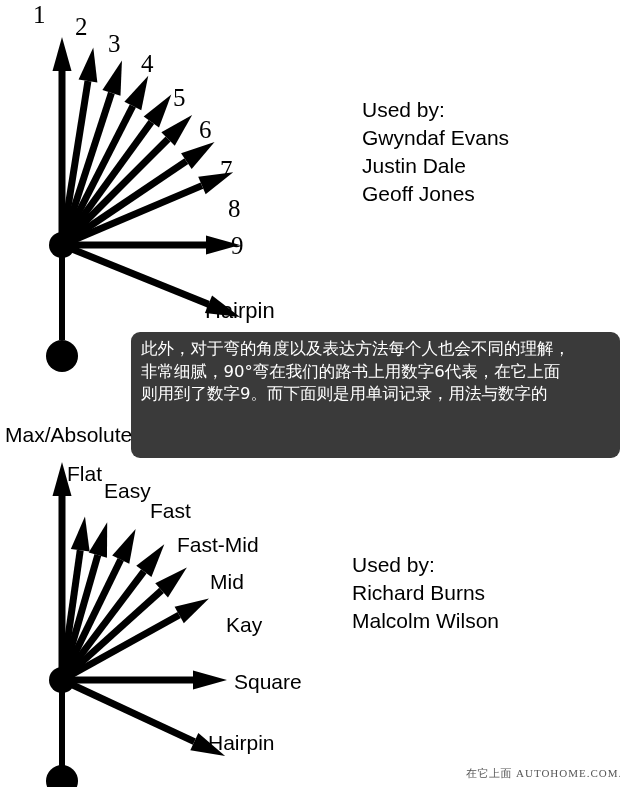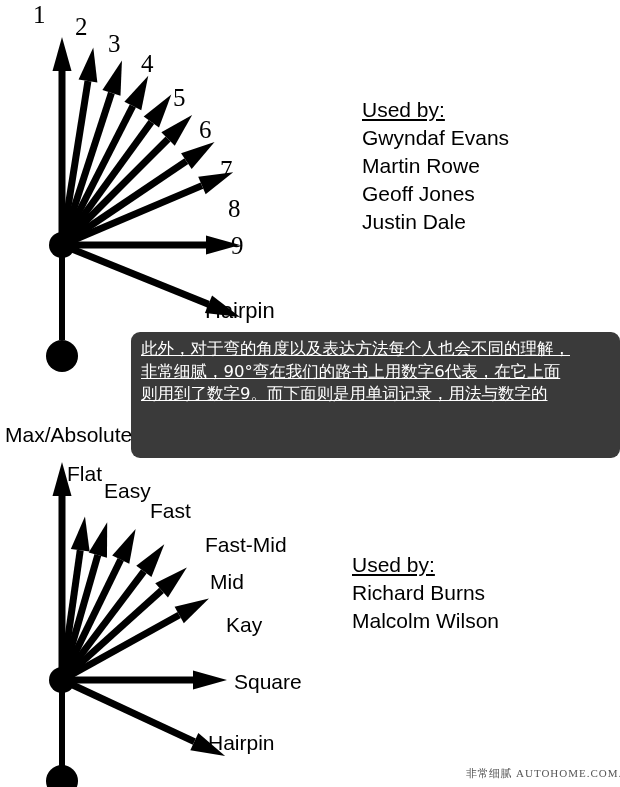--- a/index.html
+++ b/index.html
@@ -45,21 +45,20 @@
   }
   
   .usedby-block {
     position: absolute;
     color: #000000;
     font-family: "Liberation Sans", sans-serif;
     font-size: 21px;
     line-height: 28px;
   }
   .usedby-head {
-    text-decoration: underline;
     display: block;
   }
   .usedby-name {
     display: block;
     white-space: nowrap;
   }
   
   .note-box {
     position: absolute;
     background: #3a3a3a;
@@ -189,47 +188,46 @@
       <div class="label num-label" style="left: 199px; top: 117px;">6</div>
       <div class="label num-label" style="left: 220px; top: 157px;">7</div>
       <div class="label num-label" style="left: 228px; top: 196px;">8</div>
       <div class="label num-label" style="left: 231px; top: 233px;">9</div>
       <div class="label hairpin-label" style="left: 205px; top: 300px;">Hairpin</div>
     </div>
 
   <div class="usedby-block" id="upper-usedby" style="left: 362px; top: 96px;">
     <span class="usedby-head">Used by:</span>
     <span class="usedby-name">Gwyndaf Evans</span>
-    <span class="usedby-name">Martin Rowe</span>
+    <span class="usedby-name">Justin Dale</span>
     <span class="usedby-name">Geoff Jones</span>
-    <span class="usedby-name">Justin Dale</span>
-  </div>
-
-  <div class="note-box" id="note-box" style="left: 131px; top: 332px; width: 489px; height: 126px; background: rgb(58, 58, 58); color: rgb(255, 255, 255); text-decoration: underline;">
+  </div>
+
+  <div class="note-box" id="note-box" style="left: 131px; top: 332px; width: 489px; height: 126px; background: rgb(58, 58, 58); color: rgb(255, 255, 255);">
     <span class="note-line">此外，对于弯的角度以及表达方法每个人也会不同的理解，</span>
     <span class="note-line">非常细腻，90°弯在我们的路书上用数字6代表，在它上面</span>
     <span class="note-line">则用到了数字9。而下面则是用单词记录，用法与数字的</span>
   </div>
 
   <div id="lower-labels">
       <div class="label word-label" style="left: 5px; top: 424px;">Max/Absolute</div>
       <div class="label word-label" style="left: 67px; top: 463px;">Flat</div>
       <div class="label word-label" style="left: 104px; top: 480px;">Easy</div>
       <div class="label word-label" style="left: 150px; top: 500px;">Fast</div>
-      <div class="label word-label" style="left: 177px; top: 534px; margin-left: 28px;">Fast-Mid</div>
+      <div class="label word-label" style="left: 177px; top: 534px;">Fast-Mid</div>
       <div class="label word-label" style="left: 210px; top: 571px;">Mid</div>
       <div class="label word-label" style="left: 226px; top: 614px;">Kay</div>
       <div class="label word-label" style="left: 234px; top: 671px;">Square</div>
       <div class="label word-label" style="left: 208px; top: 732px;">Hairpin</div>
     </div>
 
   <div class="usedby-block" id="lower-usedby" style="left: 352px; top: 551px;">
     <span class="usedby-head">Used by:</span>
     <span class="usedby-name">Richard Burns</span>
     <span class="usedby-name">Malcolm Wilson</span>
   </div>
 
   <div class="watermark" id="watermark" style="left: 466px; top: 766px;">
-    <span>非常细腻</span>
+    <span>在它上面</span>
     <span class="wm-latin">AUTOHOME.COM.CN</span>
   </div>
 
 </div>
 
 </body></html>

